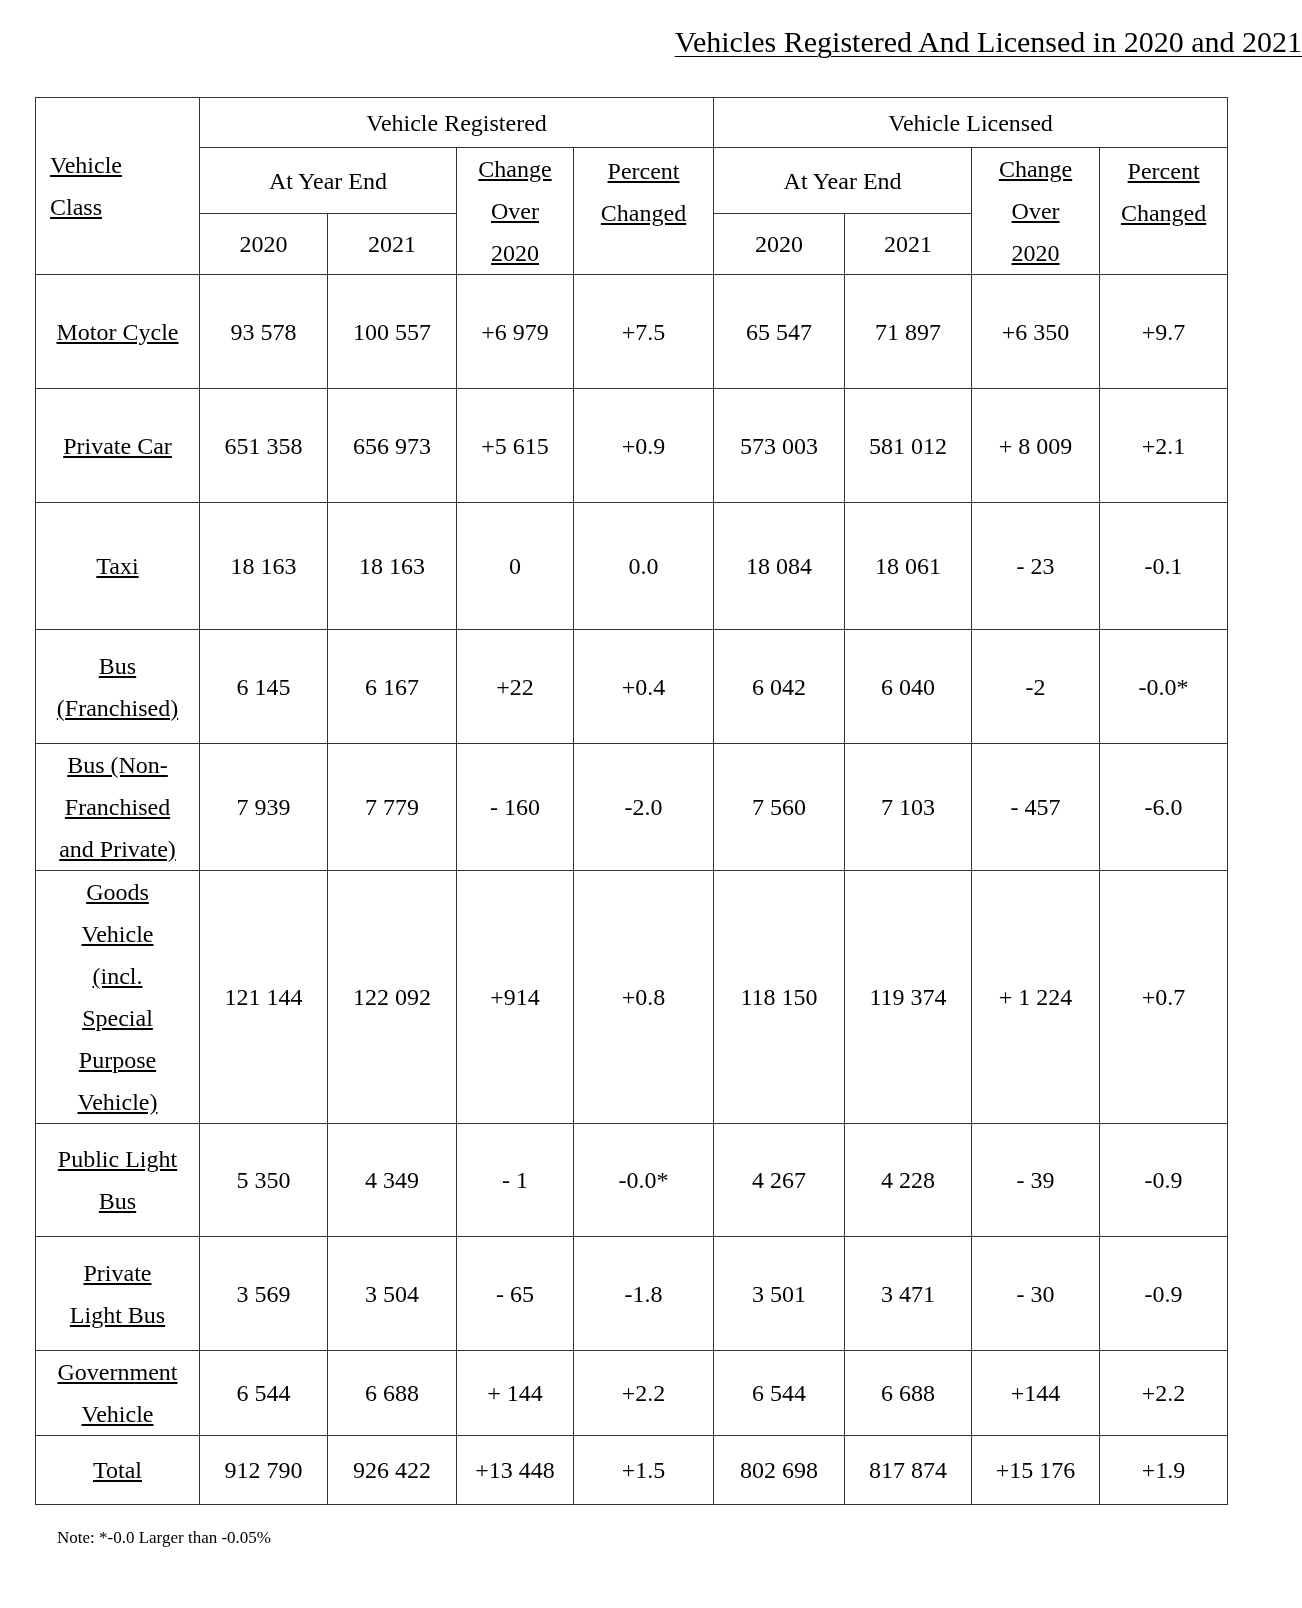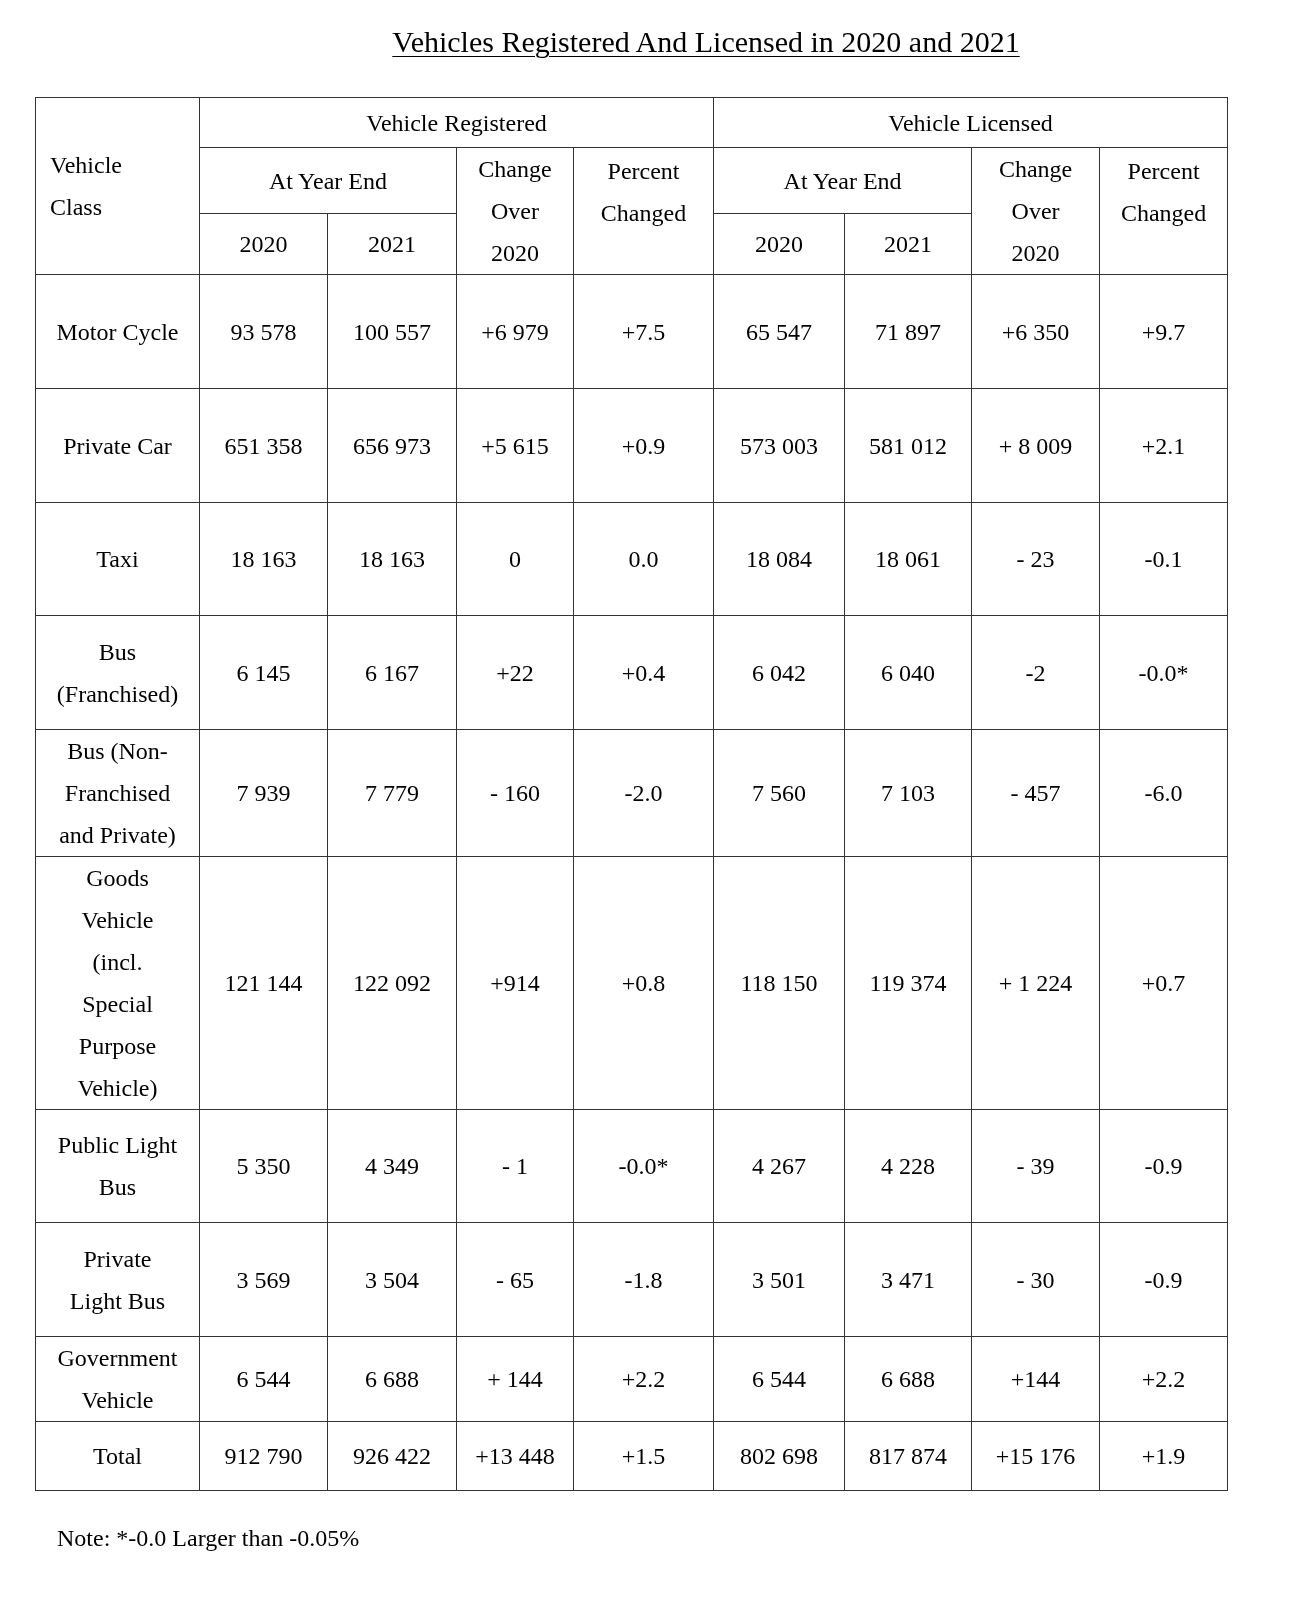--- a/index.html
+++ b/index.html
@@ -1,23 +1,23 @@
 <!DOCTYPE html>
 <html><head>
 <meta charset="utf-8">
 <style>
   html, body { margin: 0; padding: 0; background: #ffffff; }
   body { width: 1302px; height: 1608px; position: relative; font-family: "Liberation Serif", "DejaVu Serif", serif; color: #000; overflow: hidden; }
-  .title { position: absolute; left: 0; top: 22px; width: 1302px; text-align: center; font-size: 30px; line-height: 40px; }
+  .title { position: absolute; left: 0; top: 22px; width: 1302px; text-align: right; font-size: 30px; line-height: 40px; }
   .title span { text-decoration: underline; text-underline-offset: 4px; text-decoration-thickness: 1px; margin-left: 110px; }
   table { position: absolute; left: 35px; top: 97px; border-collapse: collapse; table-layout: fixed; width: 1193px; }
   td, th { border: 1.5px solid #333; font-weight: normal; font-size: 24px; line-height: 42px; text-align: center; vertical-align: middle; padding: 0 2px; }
   th.vc { text-align: left; padding-left: 14px; }
-  .note { position: absolute; left: 57px; top: 1520px; font-size: 24px; line-height: 36px; }
-  .ml { white-space: pre-line; }
+  .note { position: absolute; left: 57px; top: 1520px; font-size: 17px; line-height: 36px; }
+  .ml { white-space: pre-line; text-decoration: underline; }
 </style>
 </head>
 <body>
 
 <div class="title"><span>Vehicles Registered And Licensed in 2020 and 2021</span></div>
 
 <table>
   <colgroup>
     <col style="width:164px">
       <col style="width:128px">
@@ -73,21 +73,21 @@
       <td class="ml">Private Car</td>
       <td>651 358</td>
       <td>656 973</td>
       <td>+5 615</td>
       <td>+0.9</td>
       <td>573 003</td>
       <td>581 012</td>
       <td>+ 8 009</td>
       <td>+2.1</td>
     </tr>
-    <tr style="height:113px">
+    <tr style="height:127px">
       <td class="ml">Taxi</td>
       <td>18 163</td>
       <td>18 163</td>
       <td>0</td>
       <td>0.0</td>
       <td>18 084</td>
       <td>18 061</td>
       <td>- 23</td>
       <td>-0.1</td>
     </tr>

